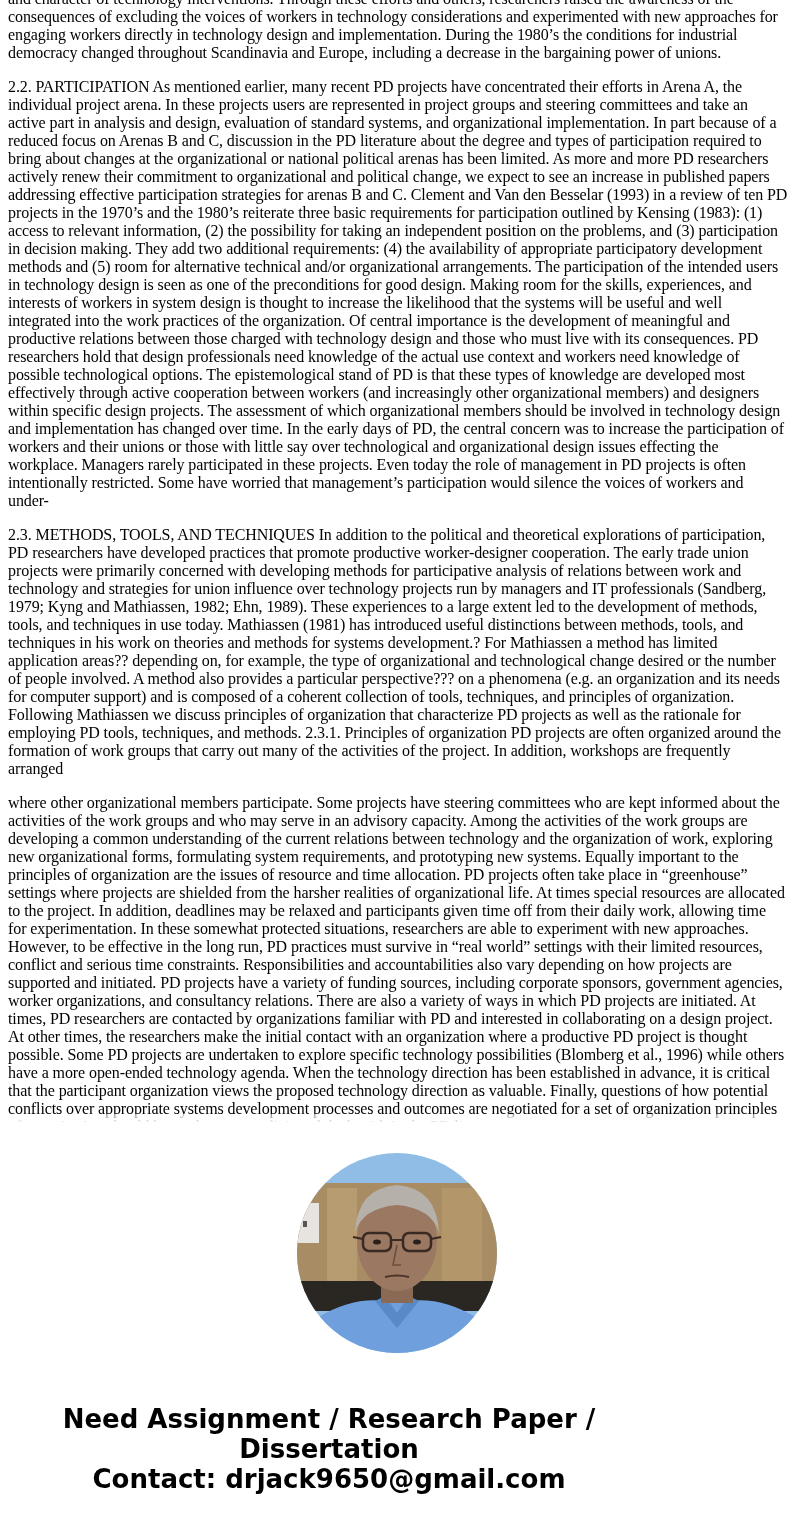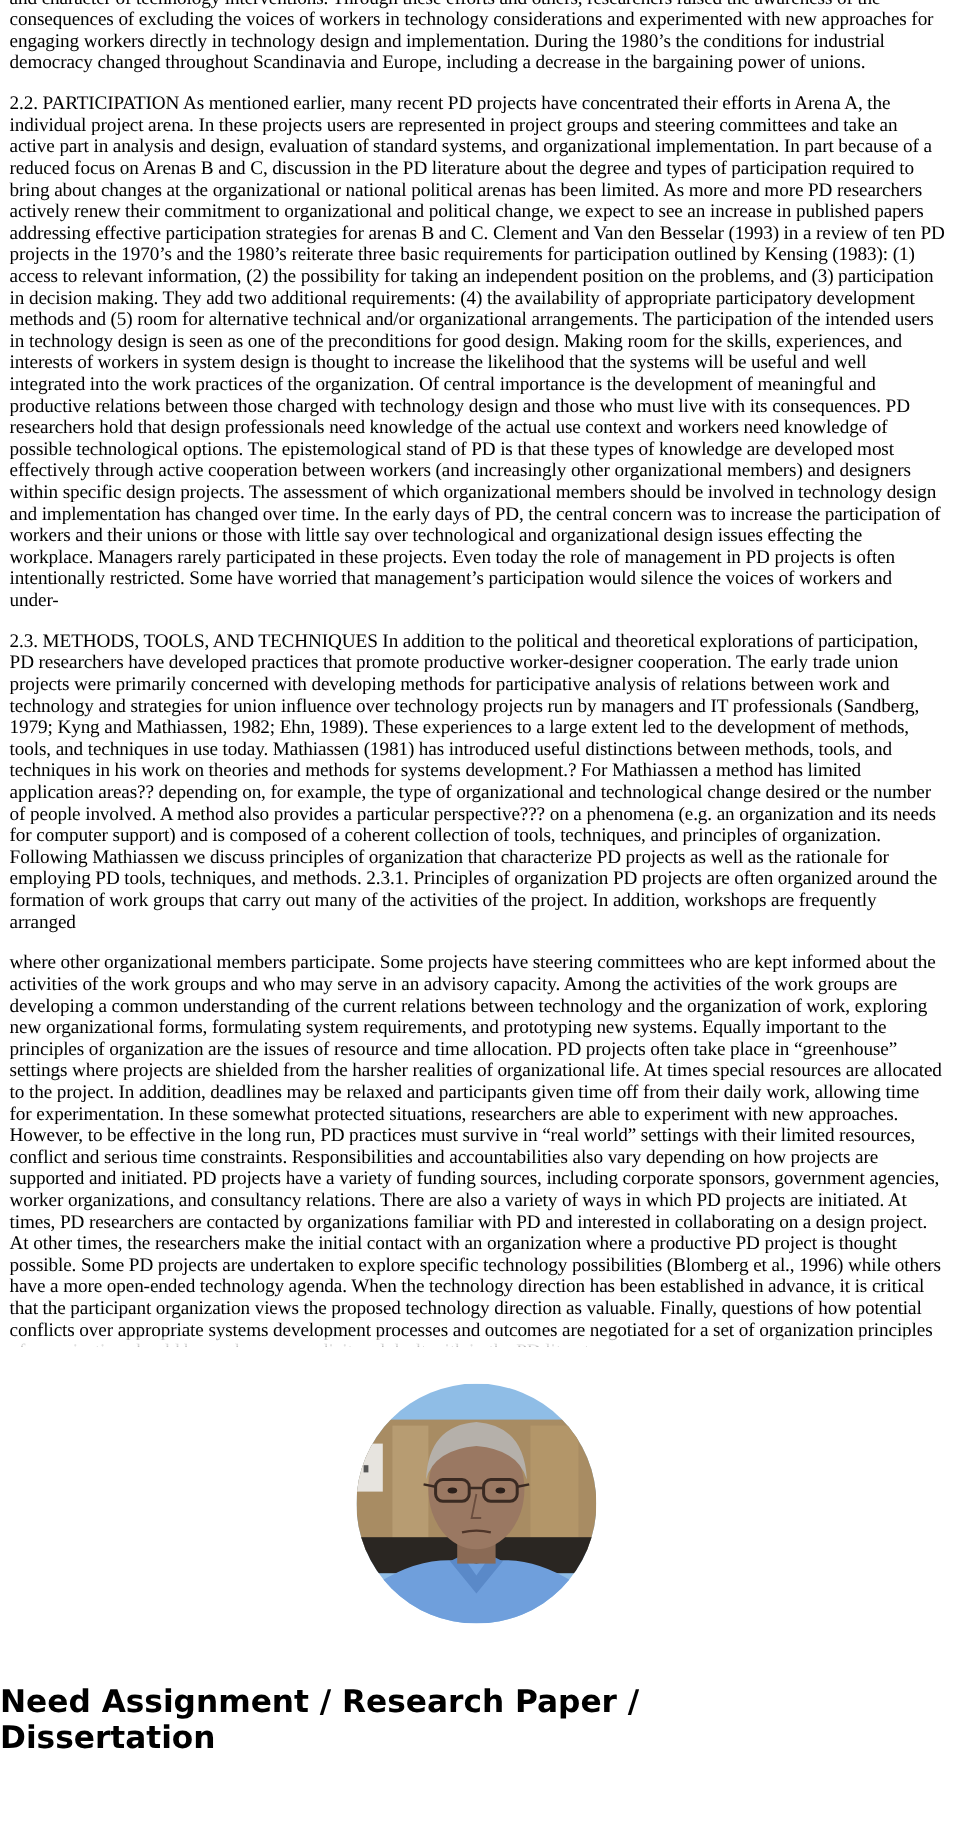--- a/index.html
+++ b/index.html
@@ -53,20 +53,21 @@
       overflow: hidden;
     }
     .avatar svg {
       display: block;
     }
     .promo {
       position: absolute;
       left: 0;
       top: 1404px;
       width: 658px;
+      text-align: center;
       font-family: "DejaVu Sans", sans-serif;
       font-weight: bold;
       font-size: 26px;
       line-height: 30px;
       color: #000;
     }
     .promo div {
       margin: 0;
     }
   </style>
@@ -114,13 +115,14 @@
     <ellipse cx="80" cy="89" rx="4" ry="2.5" fill="#2b1f1a"></ellipse>
     <ellipse cx="120" cy="89" rx="4" ry="2.5" fill="#2b1f1a"></ellipse>
 
     <path d="M100 92 L96 112 L104 112" fill="none" stroke="#6a4d3e" stroke-width="1.5"></path>
     <path d="M88 124 Q100 121 112 124" fill="none" stroke="#4e3529" stroke-width="2"></path>
   </svg>
 </div>
 
 <div class="promo">
   <div>Need Assignment / Research Paper / Dissertation</div>
+  <div>Contact: drjack9650@gmail.com</div>
 </div>
 
 </body></html>

